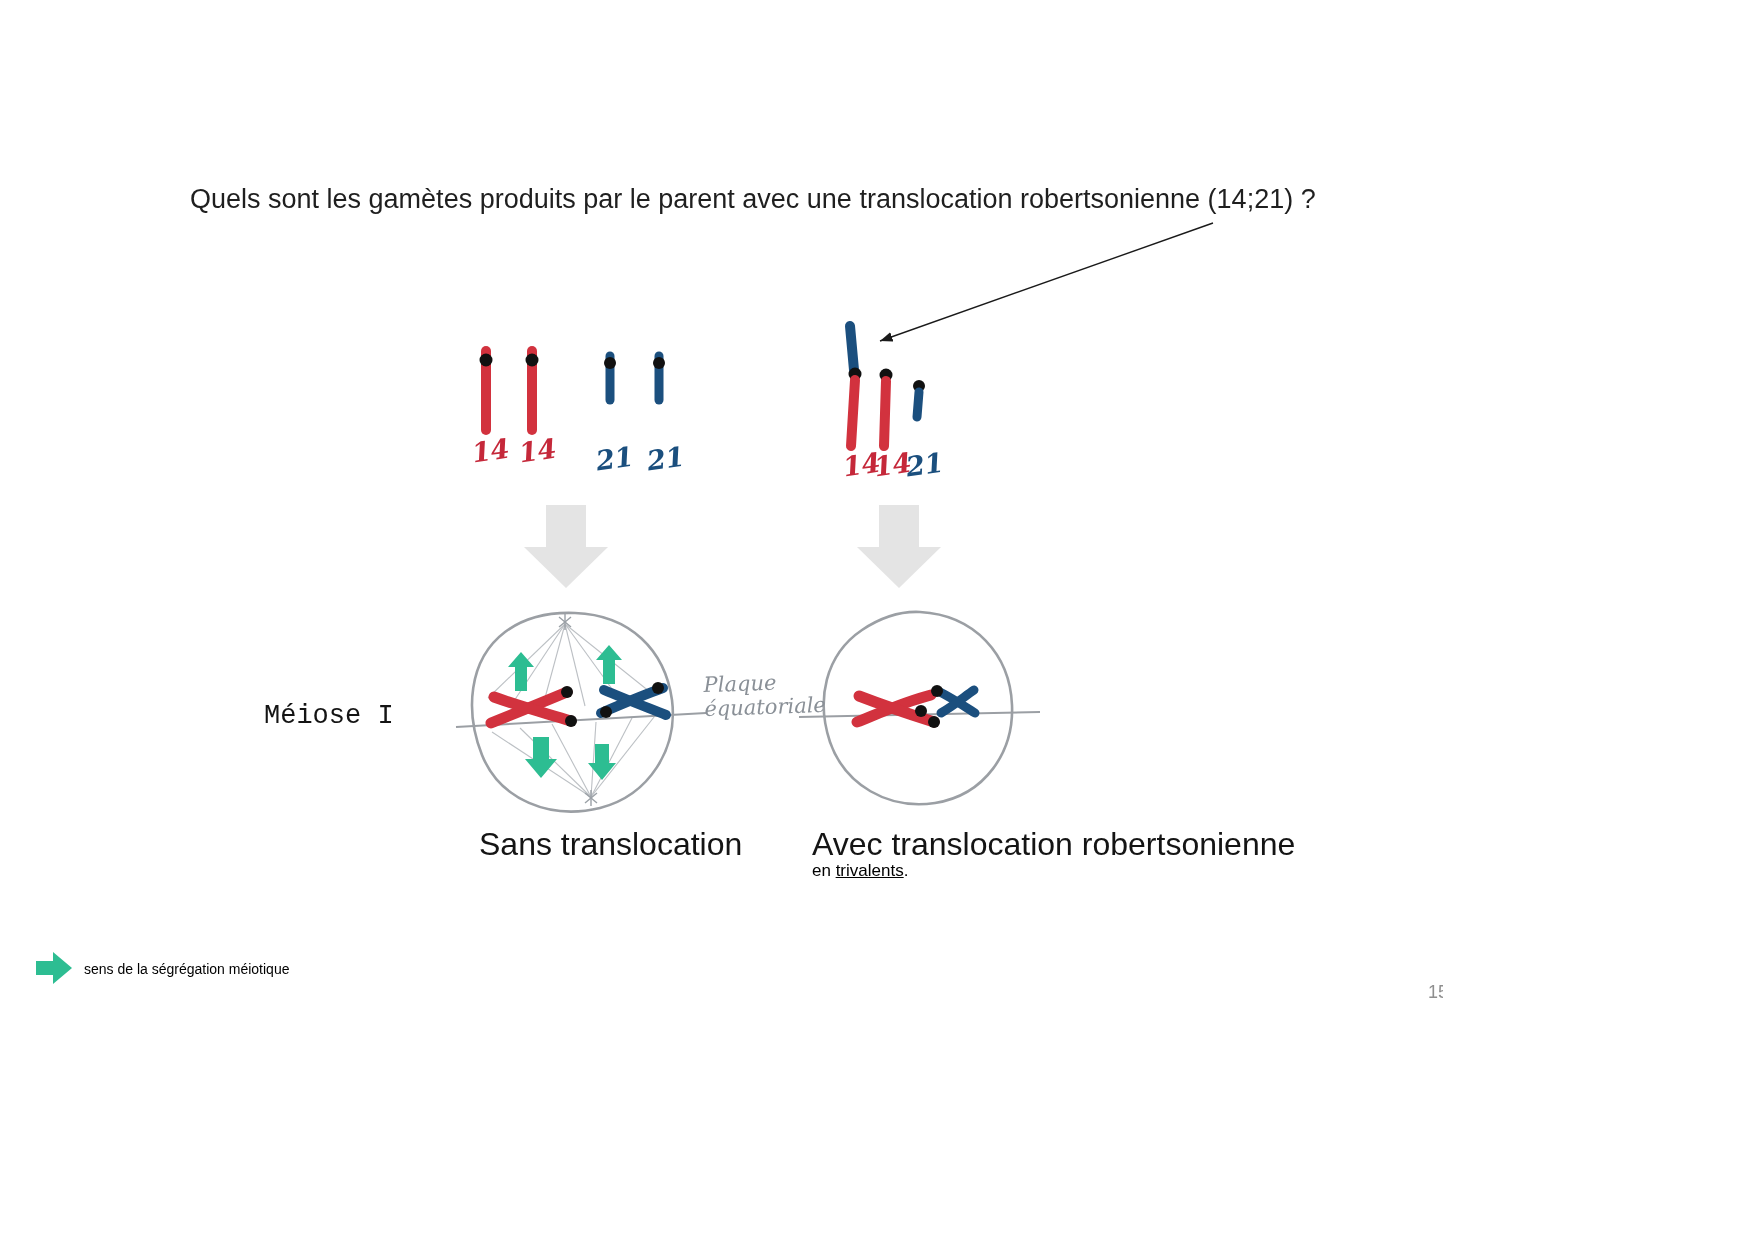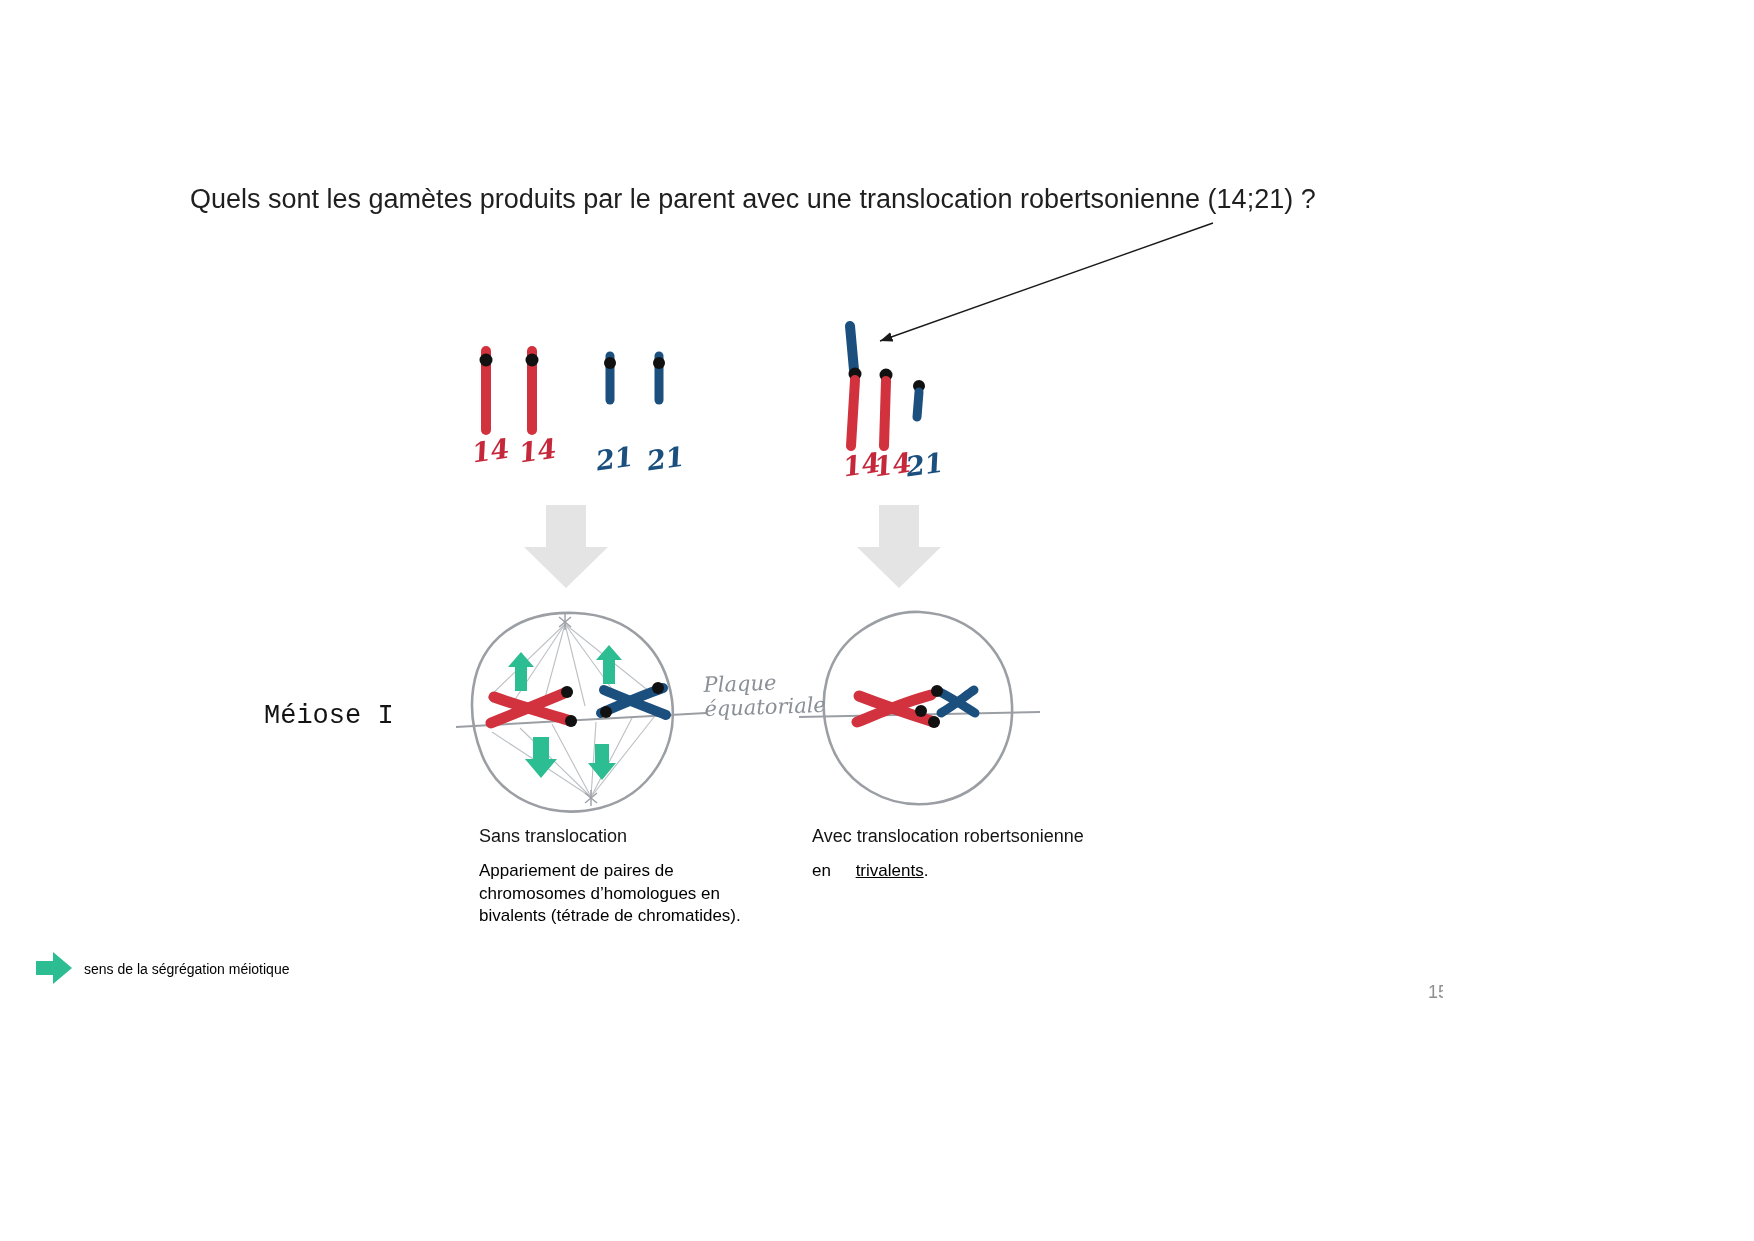--- a/index.html
+++ b/index.html
@@ -15,27 +15,27 @@
     font-family:"DejaVu Serif", serif; font-style:italic; font-weight:700;
     font-size:27px; transform:rotate(-8deg); line-height:1;
   }
   .hand-red  { color:#c5283a; }
   .hand-blue { color:#1b4f7e; }
   #plaque-label {
     left:704px; top:672px; font-size:21px; line-height:1.12;
     color:#8a9097; font-style:italic; transform:rotate(-2deg);
     font-family:"DejaVu Serif", serif;
   }
-  .panel-heading { font-size:18px; color:#141414; white-space:nowrap; }
+  .panel-heading { font-size:32px; color:#141414; white-space:nowrap; }
   .panel-body { font-size:17px; color:#000000; line-height:1.33; }
   #sans-heading { left:479px; top:826px; }
   #sans-body { left:479px; top:860px; width:320px; }
   #avec-heading { left:812px; top:826px; }
   #avec-body { left:812px; top:860px; width:480px; }
-  .u { text-decoration:underline;margin-left:20px; }
+  .u { text-decoration:underline; }
   #legend-text { left:84px; top:961px; font-size:14px; color:#000; }
   #page-number { left:1428px; top:943px; font-size:18px; color:#8f8f8f;margin-top:39px; }
   svg { position:absolute; left:0; top:0; }
   .line-block span { display:block; }
 </style>
 </head>
 <body>
 
 <div id="page">
 
@@ -149,25 +149,20 @@
   <div class="abs hand-label hand-red" style="left:472px; top:437px;">14</div>
   <div class="abs hand-label hand-red" style="left:519px; top:437px;">14</div>
   <div class="abs hand-label hand-blue" style="left:596px; top:445px;">21</div>
   <div class="abs hand-label hand-blue" style="left:647px; top:445px;">21</div>
 
   <div class="abs hand-label hand-red" style="left:843px; top:451px;">14</div>
   <div class="abs hand-label hand-red" style="left:874px; top:451px;">14</div>
   <div class="abs hand-label hand-blue" style="left:906px; top:451px;">21</div>
 
   <div id="sans-heading" class="abs panel-heading">Sans translocation</div>
-  <div id="sans-body" class="abs panel-body line-block">
-    <span>Appariement de paires de</span>
-    <span>chromosomes d’homologues en</span>
-    <span>bivalents (tétrade de chromatides).</span>
-  </div>
 
   <div id="avec-heading" class="abs panel-heading">Avec translocation robertsonienne</div>
   <div id="avec-body" class="abs panel-body">
     <span style="display:block;"><span>en </span><span class="u">trivalents</span><span>.</span></span>
   </div>
 
   <div id="legend-text" class="abs">sens de la ségrégation méiotique</div>
 
   <div id="page-number" class="abs">15</div>
 

